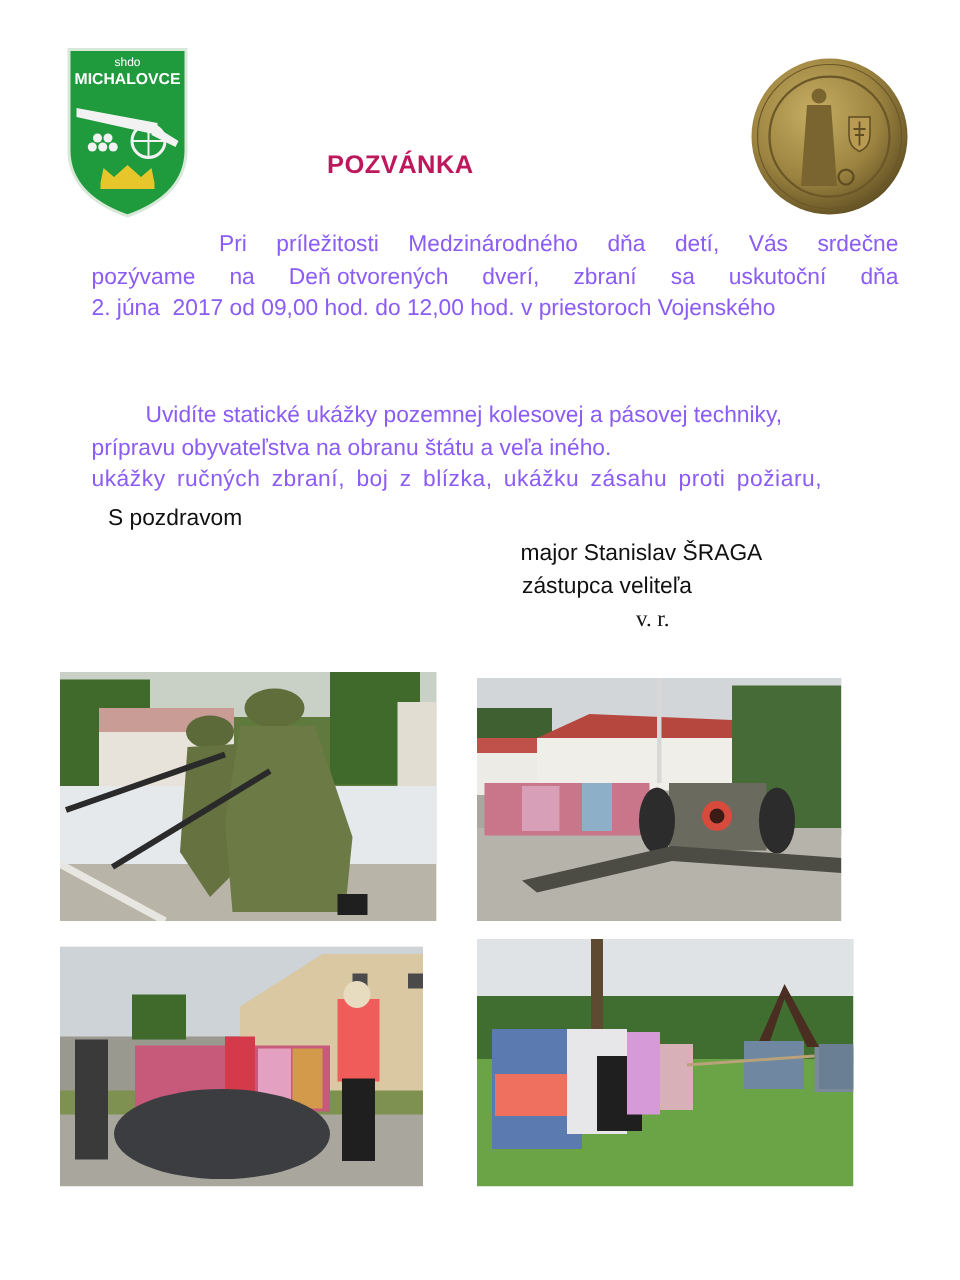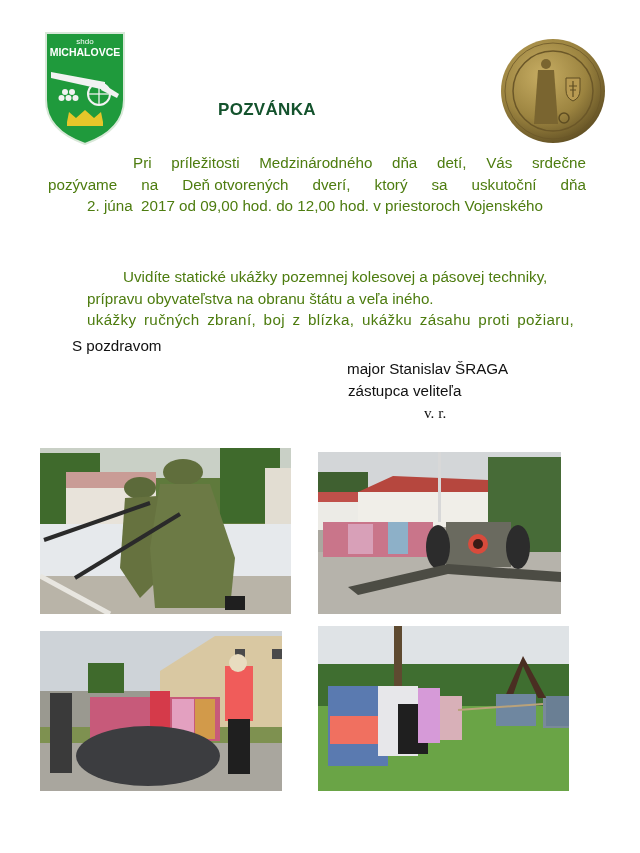--- a/index.html
+++ b/index.html
@@ -2,26 +2,26 @@
 <html><head>
   <meta charset="utf-8">
   <style>
     * { box-sizing: border-box; margin: 0; padding: 0; }
     html, body { width: 640px; height: 853px; background: #ffffff; overflow: hidden; }
     body { position: relative; font-family: "Liberation Sans", "DejaVu Sans", sans-serif; color: #111; }
 
     .logo-shield { position: absolute; left: 43px; top: 30px; width: 84px; height: 116px; }
     .medal { position: absolute; left: 500px; top: 38px; width: 106px; height: 106px; }
 
-    .title { position: absolute; left: 218px; top: 100px; font-size: 17px; font-weight: bold; letter-spacing: 0.3px; color: #14532d; }
-
-    .para { position: absolute; left: 48px; width: 538px; font-size: 15.2px; line-height: 21.5px; color: #4d7c0f; text-align: justify; }
+    .title { position: absolute; left: 218px; top: 100px; font-size: 17px; font-weight: bold; letter-spacing: 0.3px; color: #be185d; }
+
+    .para { position: absolute; left: 61px; width: 538px; font-size: 15.2px; line-height: 21.5px; color: #8b5cf6; text-align: justify; }
     .para1 { top: 152px; }
     .para2 { top: 266px; }
-    .line { display: block; white-space: nowrap; margin-left: 39px; }
+    .line { display: block; white-space: nowrap; }
     .justify-line { display: flex; justify-content: space-between; white-space: nowrap; }
     .indent1 { padding-left: 85px; }
     .indent2 { padding-left: 36px; }
 
     .greeting { position: absolute; left: 48px; top: 335px; font-size: 15.2px; line-height: 21px; margin-left: 24px; }
     .sig { position: absolute; font-size: 15.2px; line-height: 21px; white-space: nowrap; }
     .sig-name { left: 327px; top: 358px; margin-left: 20px; }
     .sig-role { left: 348px; top: 380px; }
     .sig-vr { left: 424px; top: 402px; font-family: Liberation Serif, serif; }
 
@@ -95,21 +95,21 @@
     <span>dňa</span>
     <span>detí,</span>
     <span>Vás</span>
     <span>srdečne</span>
   </span>
   <span class="justify-line">
     <span>pozývame</span>
     <span>na</span>
     <span>Deň otvorených</span>
     <span>dverí,</span>
-    <span>ktorý</span>
+    <span>zbraní</span>
     <span>sa</span>
     <span>uskutoční</span>
     <span>dňa</span>
   </span>
   <span class="line" style="white-space:pre;">2. júna  2017 od 09,00 hod. do 12,00 hod. v priestoroch Vojenského</span>
 </div>
 
 <div class="para para2">
   <span class="line indent2">Uvidíte statické ukážky pozemnej kolesovej a pásovej techniky,</span>
   <span class="line">prípravu obyvateľstva na obranu štátu a veľa iného.</span>

